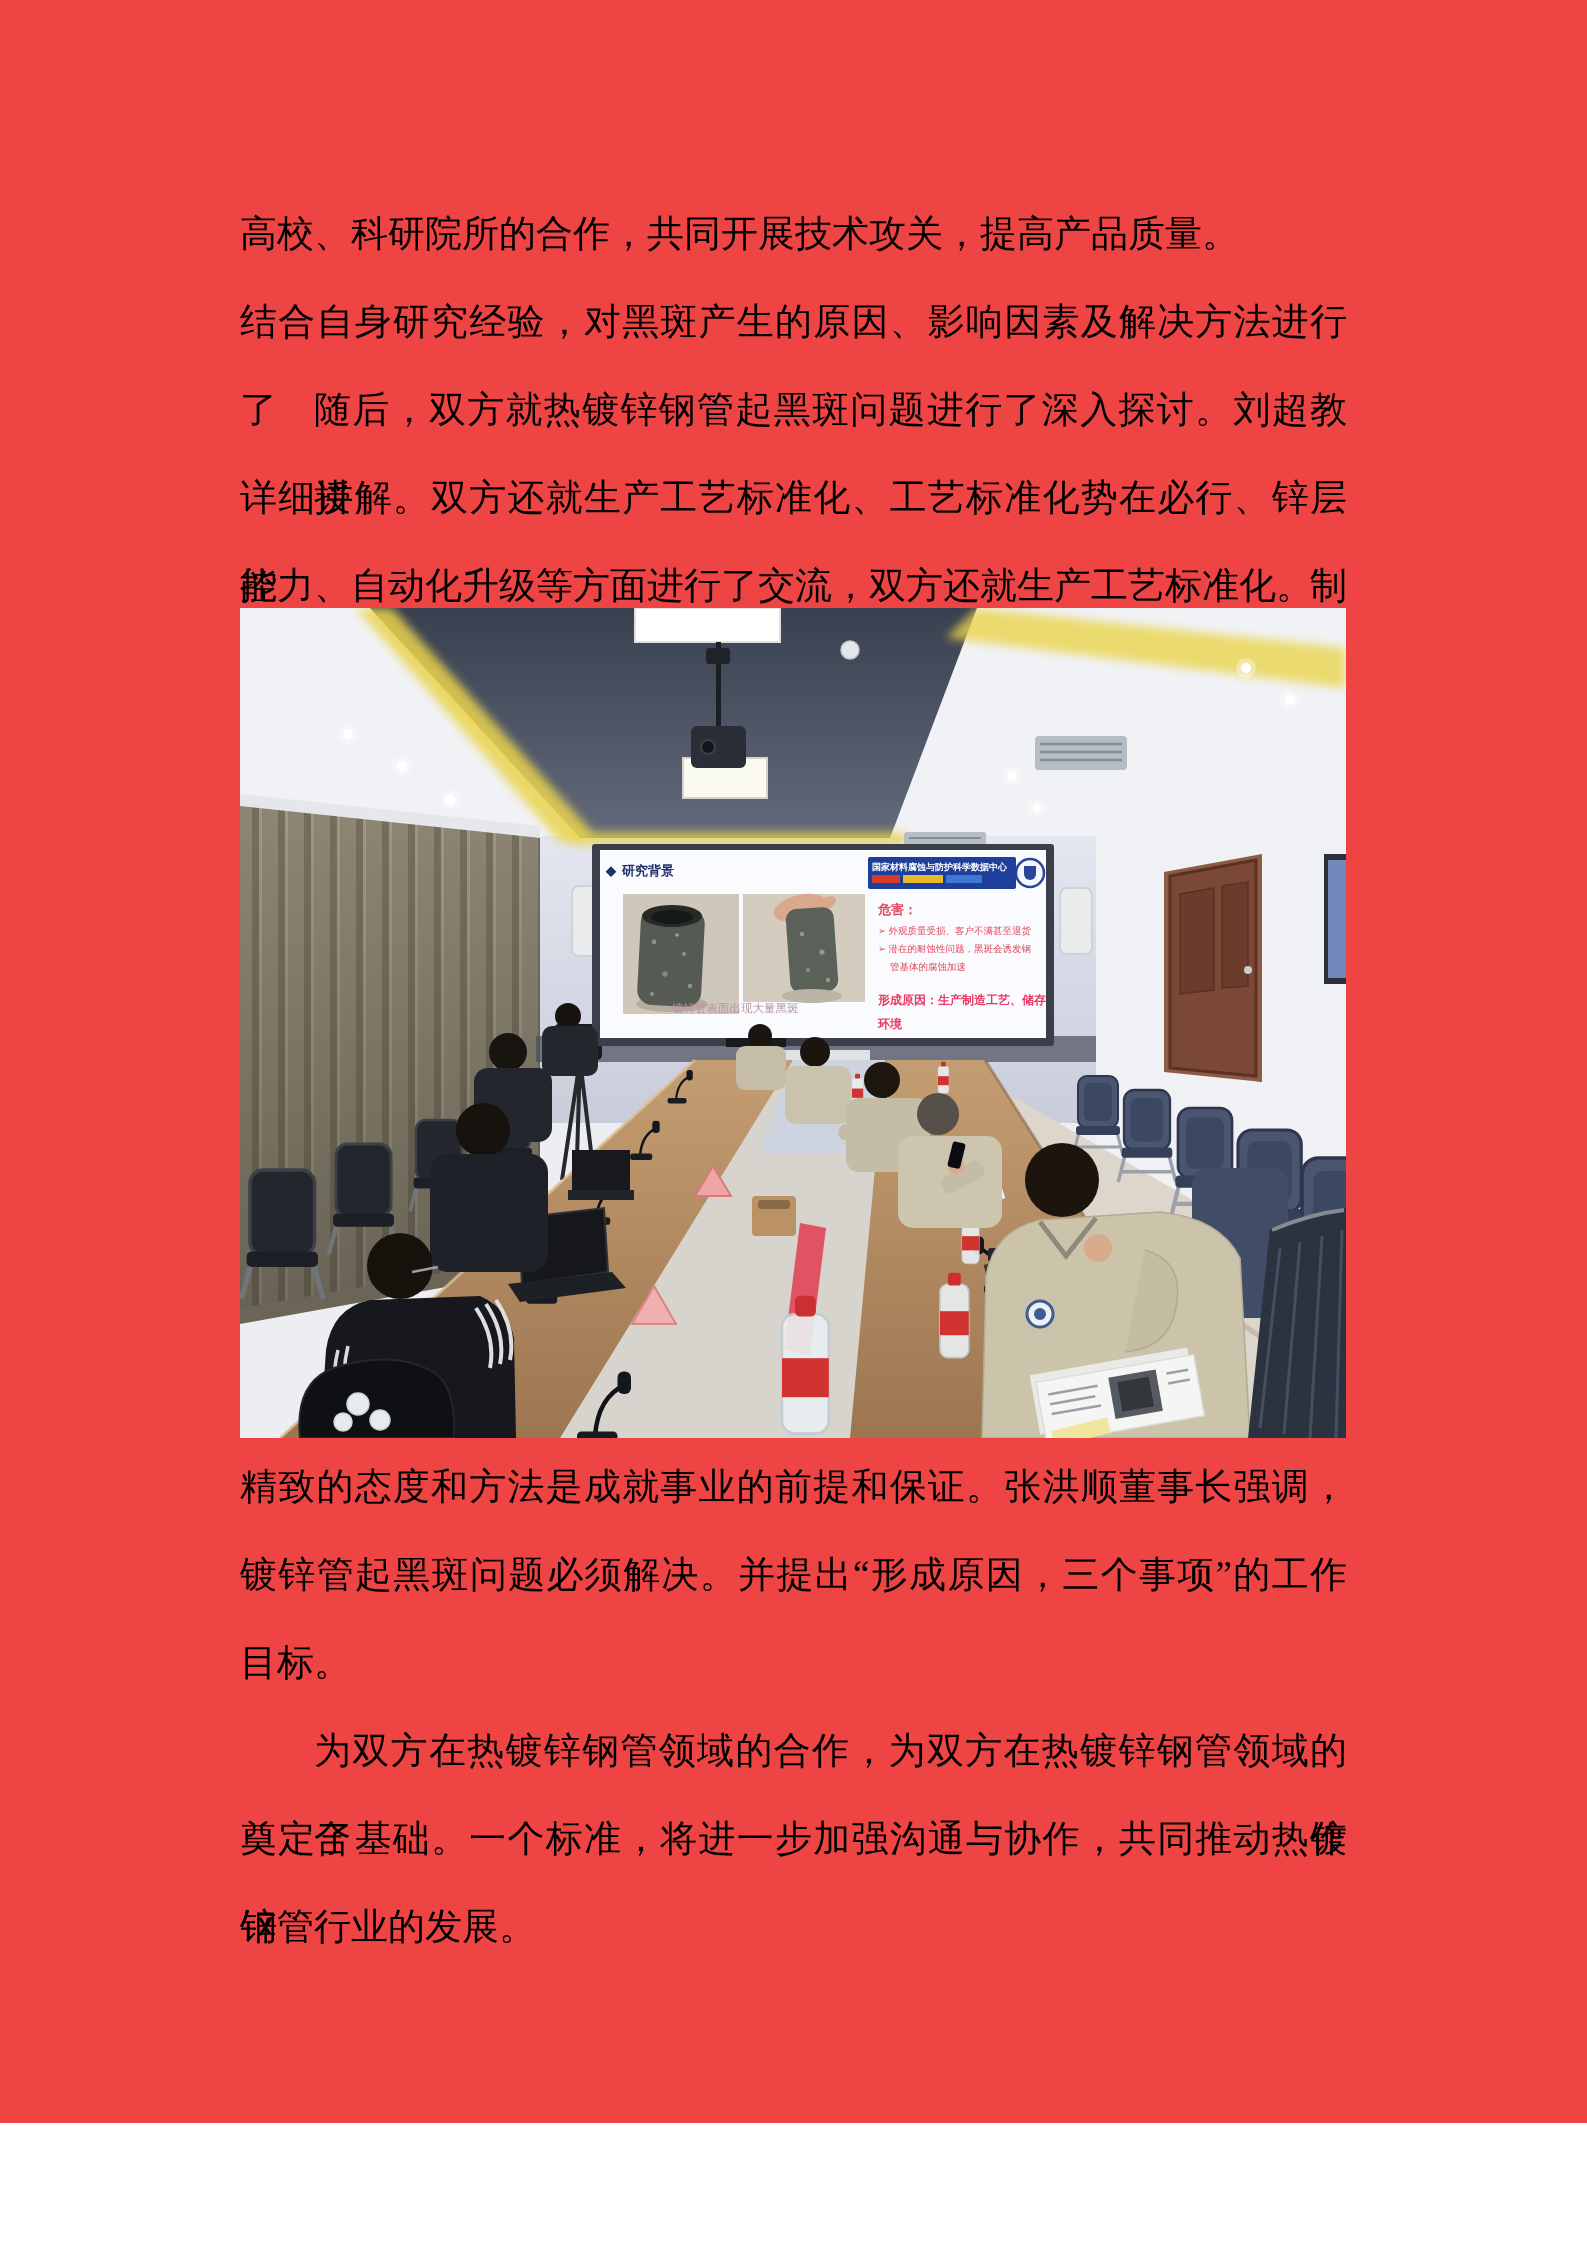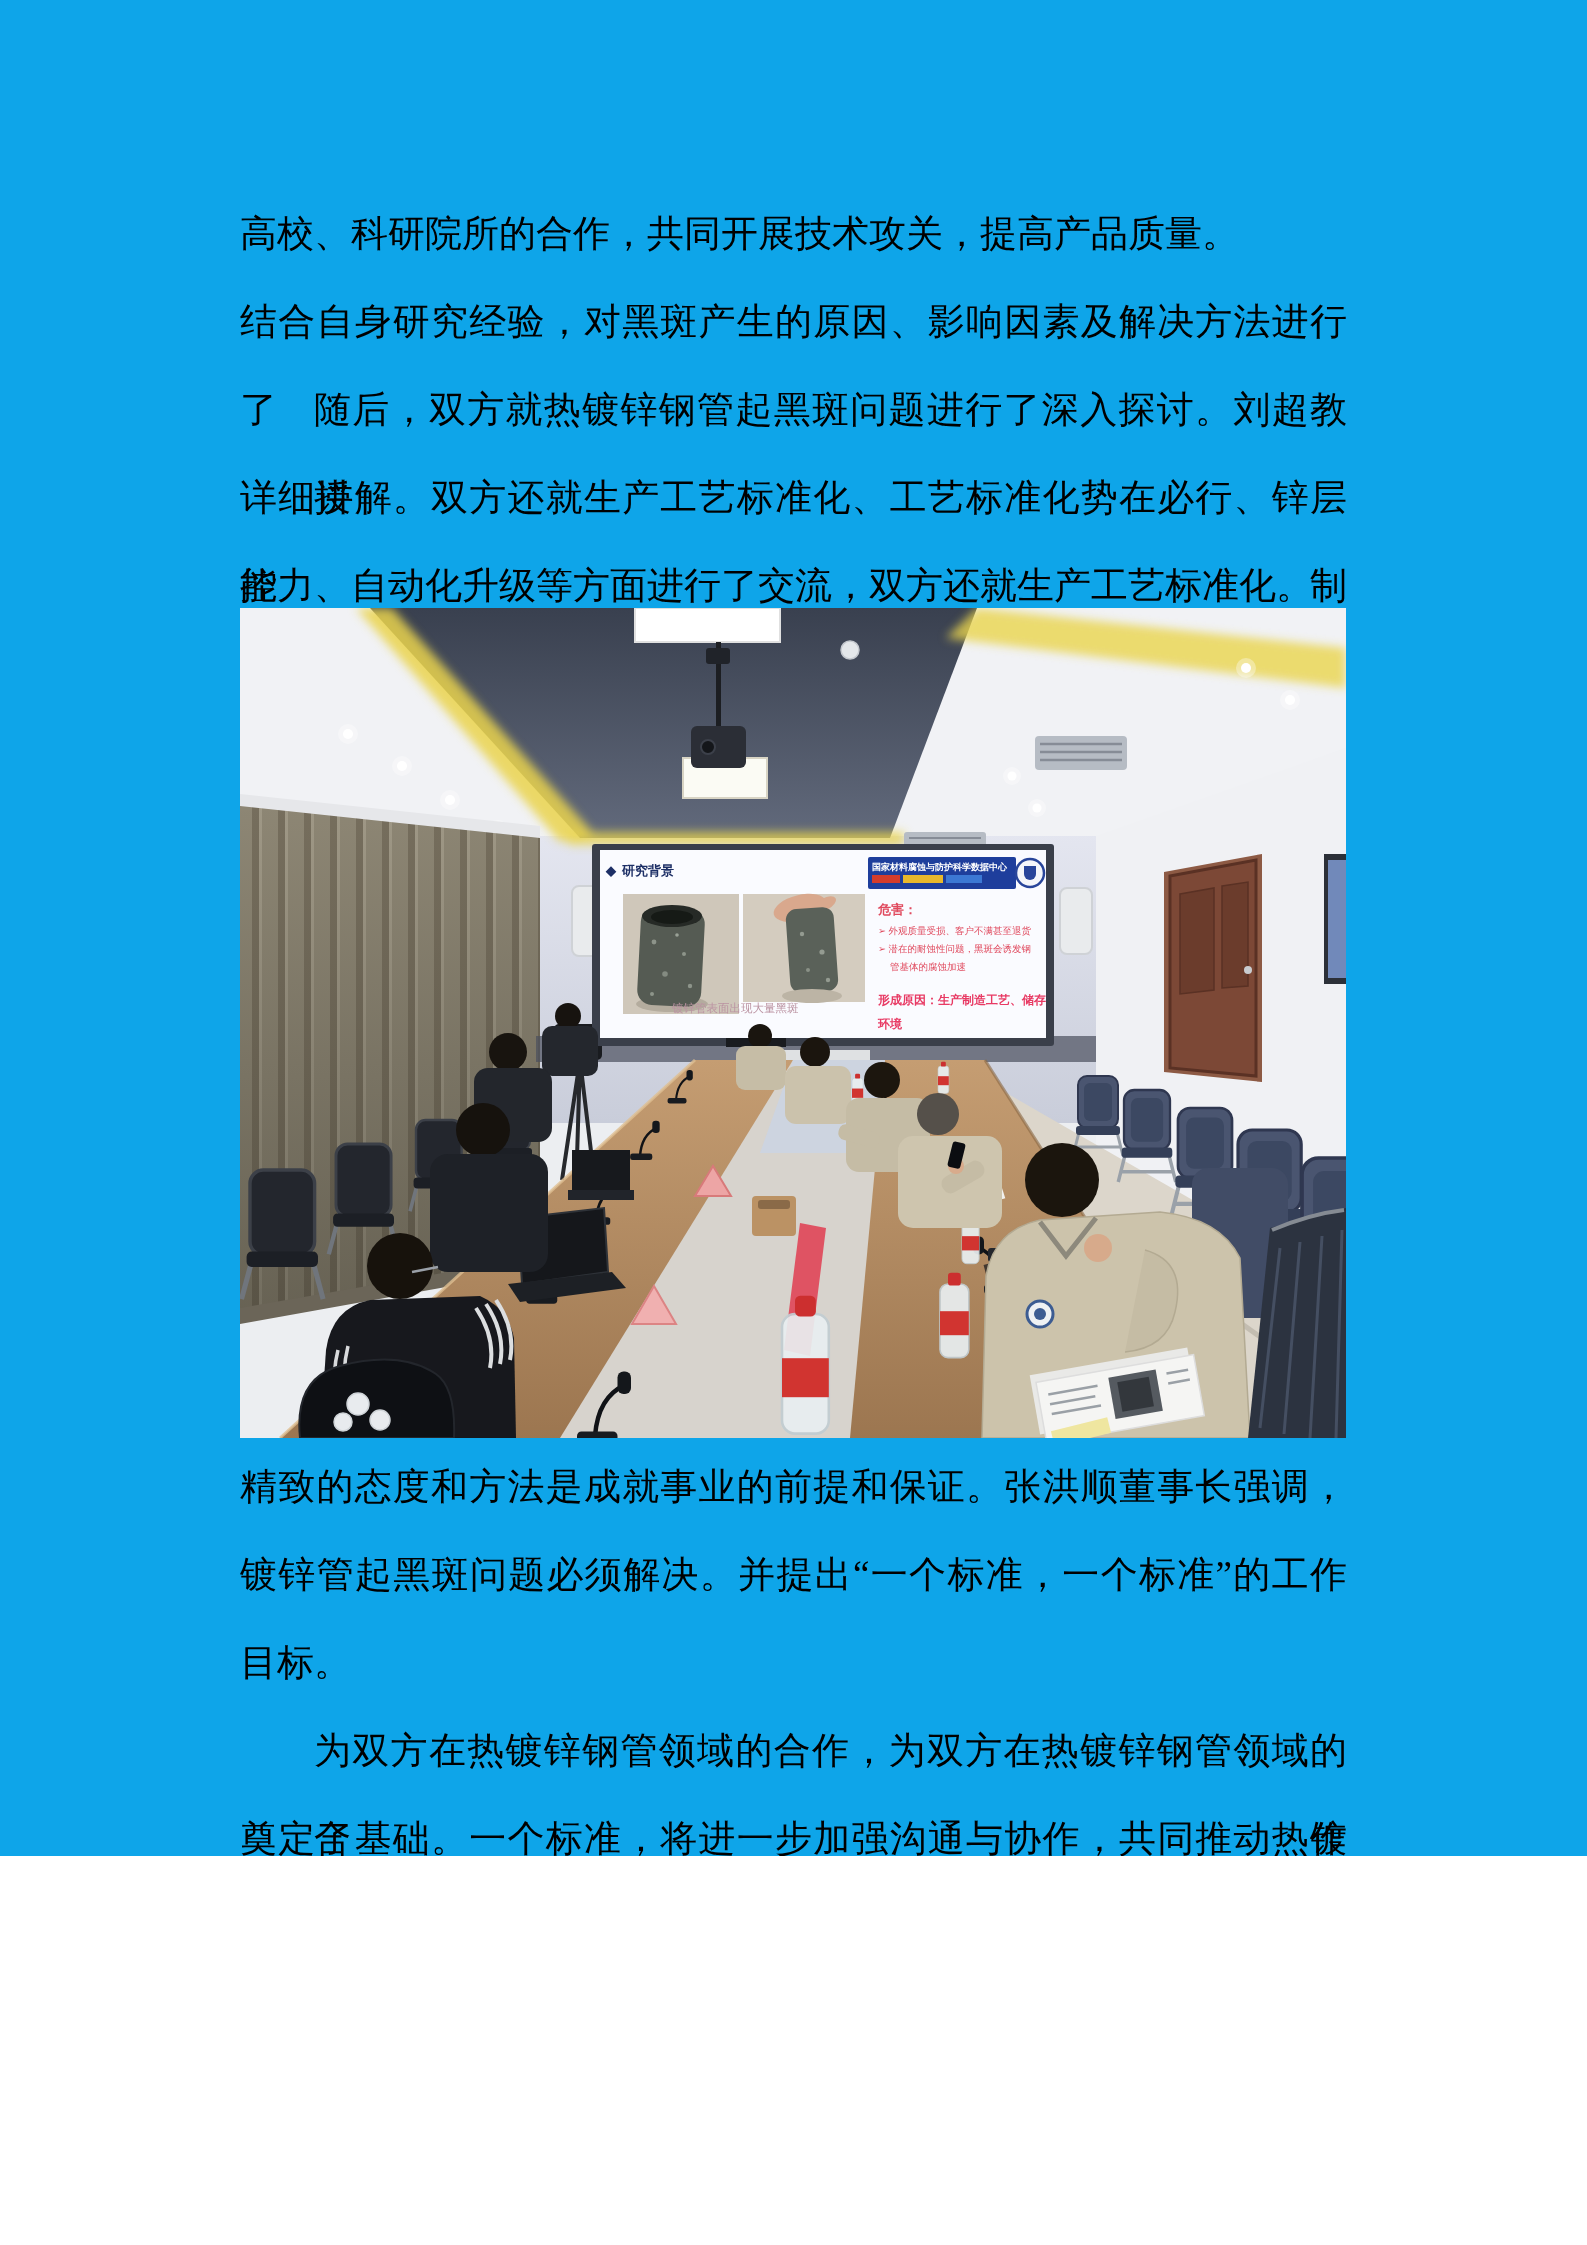--- a/index.html
+++ b/index.html
@@ -1,16 +1,16 @@
 <!DOCTYPE html>
 <html><head>
 <meta charset="utf-8">
 <style>
   html,body{margin:0;padding:0;background:#fff;}
-  .page{position:relative;width:1587px;height:1856px;background:#0ea5e9;overflow:hidden;
+  .page{position:relative;width:1587px;height:2123px;background:#ef4444;overflow:hidden;
         font-family:"Liberation Serif","DejaVu Serif",serif;color:#000;}
   .textcol{position:absolute;left:240px;top:190px;width:1107px;}
   .line{font-size:37px;line-height:88px;height:88px;text-align:justify;color:#000;}
   .line.flush{text-align-last:justify;}
   .line.indent{padding-left:74px;}
   .photo-spacer{height:813px;}
   .photo{position:absolute;left:240px;top:608px;width:1106px;height:830px;margin:0;}
   .photo svg{display:block;width:1106px;height:830px;}
   
   .s-sec{font:700 13px "Liberation Sans",sans-serif;}
@@ -26,21 +26,21 @@
 <div class="page">
 
   <div class="textcol">
     <div class="line">高校、科研院所的合作，共同开展技术攻关，提高产品质量。</div>
     <div class="line flush">结合自身研究经验，对黑斑产生的原因、影响因素及解决方法进行了</div>
     <div class="line indent flush">随后，双方就热镀锌钢管起黑斑问题进行了深入探讨。刘超教授</div>
     <div class="line flush">详细讲解。双方还就生产工艺标准化、工艺标准化势在必行、锌层控制</div>
     <div class="line">能力、自动化升级等方面进行了交流，双方还就生产工艺标准化。</div>
     <div class="photo-spacer"></div>
     <div class="line flush">精致的态度和方法是成就事业的前提和保证。张洪顺董事长强调，</div>
-    <div class="line flush">镀锌管起黑斑问题必须解决。并提出“一个标准，一个标准”的工作</div>
+    <div class="line flush">镀锌管起黑斑问题必须解决。并提出“形成原因，三个事项”的工作</div>
     <div class="line">目标。</div>
     <div class="line indent flush">为双方在热镀锌钢管领域的合作，为双方在热镀锌钢管领域的合作</div>
     <div class="line flush">奠定了基础。一个标准，将进一步加强沟通与协作，共同推动热镀锌</div>
     <div class="line">钢管行业的发展。</div>
   </div>
 
   <figure class="photo">
   <svg viewBox="0 0 1106 830" xmlns="http://www.w3.org/2000/svg">
     <defs>
       <linearGradient id="cg" x1="0" y1="0" x2="0" y2="1">

